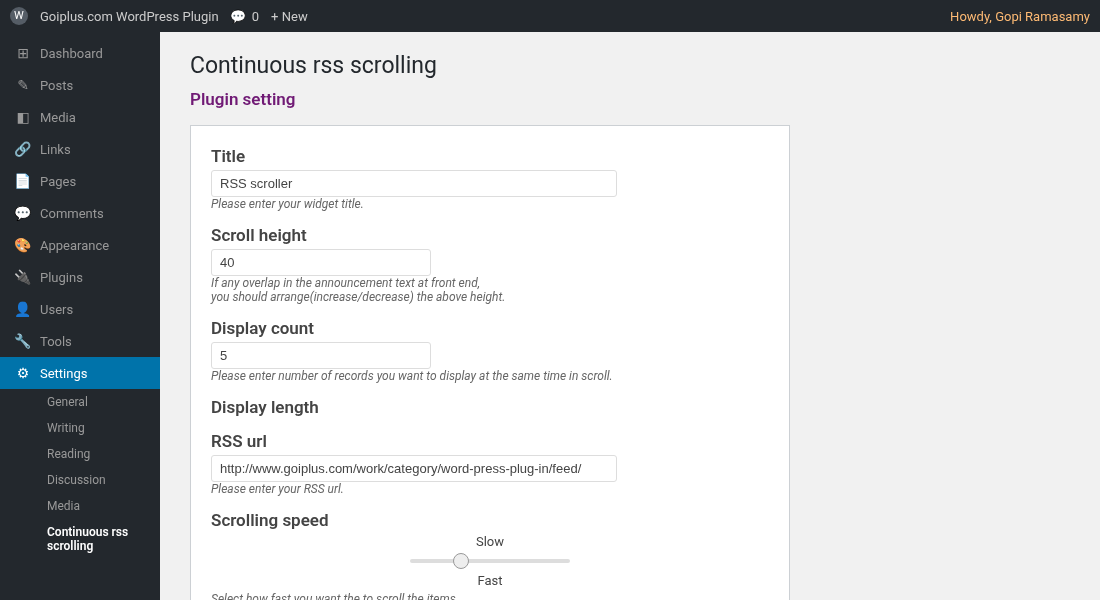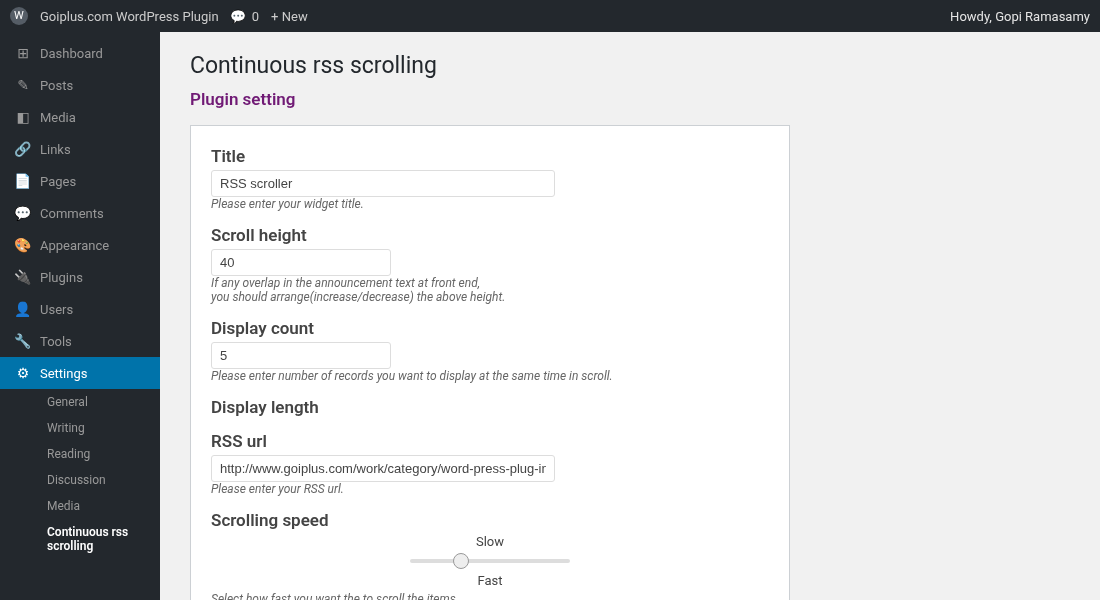--- a/index.html
+++ b/index.html
@@ -13,21 +13,21 @@
       display: flex;
       align-items: center;
       padding: 0 10px;
       justify-content: space-between;
       position: fixed;
       top: 0; left: 0; right: 0;
       z-index: 100;
     }
     .adminbar-left { display: flex; align-items: center; gap: 12px; }
     .adminbar-item { color: #ccc; font-size: 13px; display: flex; align-items: center; gap: 5px; }
-    .adminbar-right { color: #e5e5e5; font-size: 13px; }
+    .adminbar-right { color: #fdba74; font-size: 13px; }
     .adminbar-wp-icon { display: inline-block; width: 18px; height: 18px; background: #555d66; border-radius: 50%; text-align: center; line-height: 18px; color: white; font-size: 11px; }
 
     
     .layout { display: flex; margin-top: 32px; min-height: calc(100vh - 32px); }
 
     
     #adminmenu {
       width: 160px;
       background: #23282d;
       flex-shrink: 0;
@@ -94,29 +94,29 @@
       font-weight: 600;
       color: #701a75;
       margin-bottom: 16px;
     }
     .form-section { background: #fff; padding: 20px; border: 1px solid #ccd0d4; max-width: 600px; }
     
     .field-group { margin-bottom: 14px; }
     .field-label { font-size: 17px; color: #444; margin-bottom: 4px; display: block; font-weight: 600; }
     .field-input {
       display: block;
-      width: 180px;
+      width: 220px;
       padding: 5px 8px;
       border: 1px solid #ddd;
       border-radius: 3px;
       font-size: 13px;
       background: #fff;
       color: #444;
     }
-    .field-input.wide { width: 344px; }
+    .field-input.wide { width: 406px; }
     .field-hint {
       font-size: 12px;
       color: #666;
       font-style: italic;
     }
 
     
     .slider-row { display: flex; align-items: center; gap: 10px; margin-bottom: 4px; flex-direction: column; }
     .slider-label { font-size: 13px; color: #444; }
     input[type=range] {

